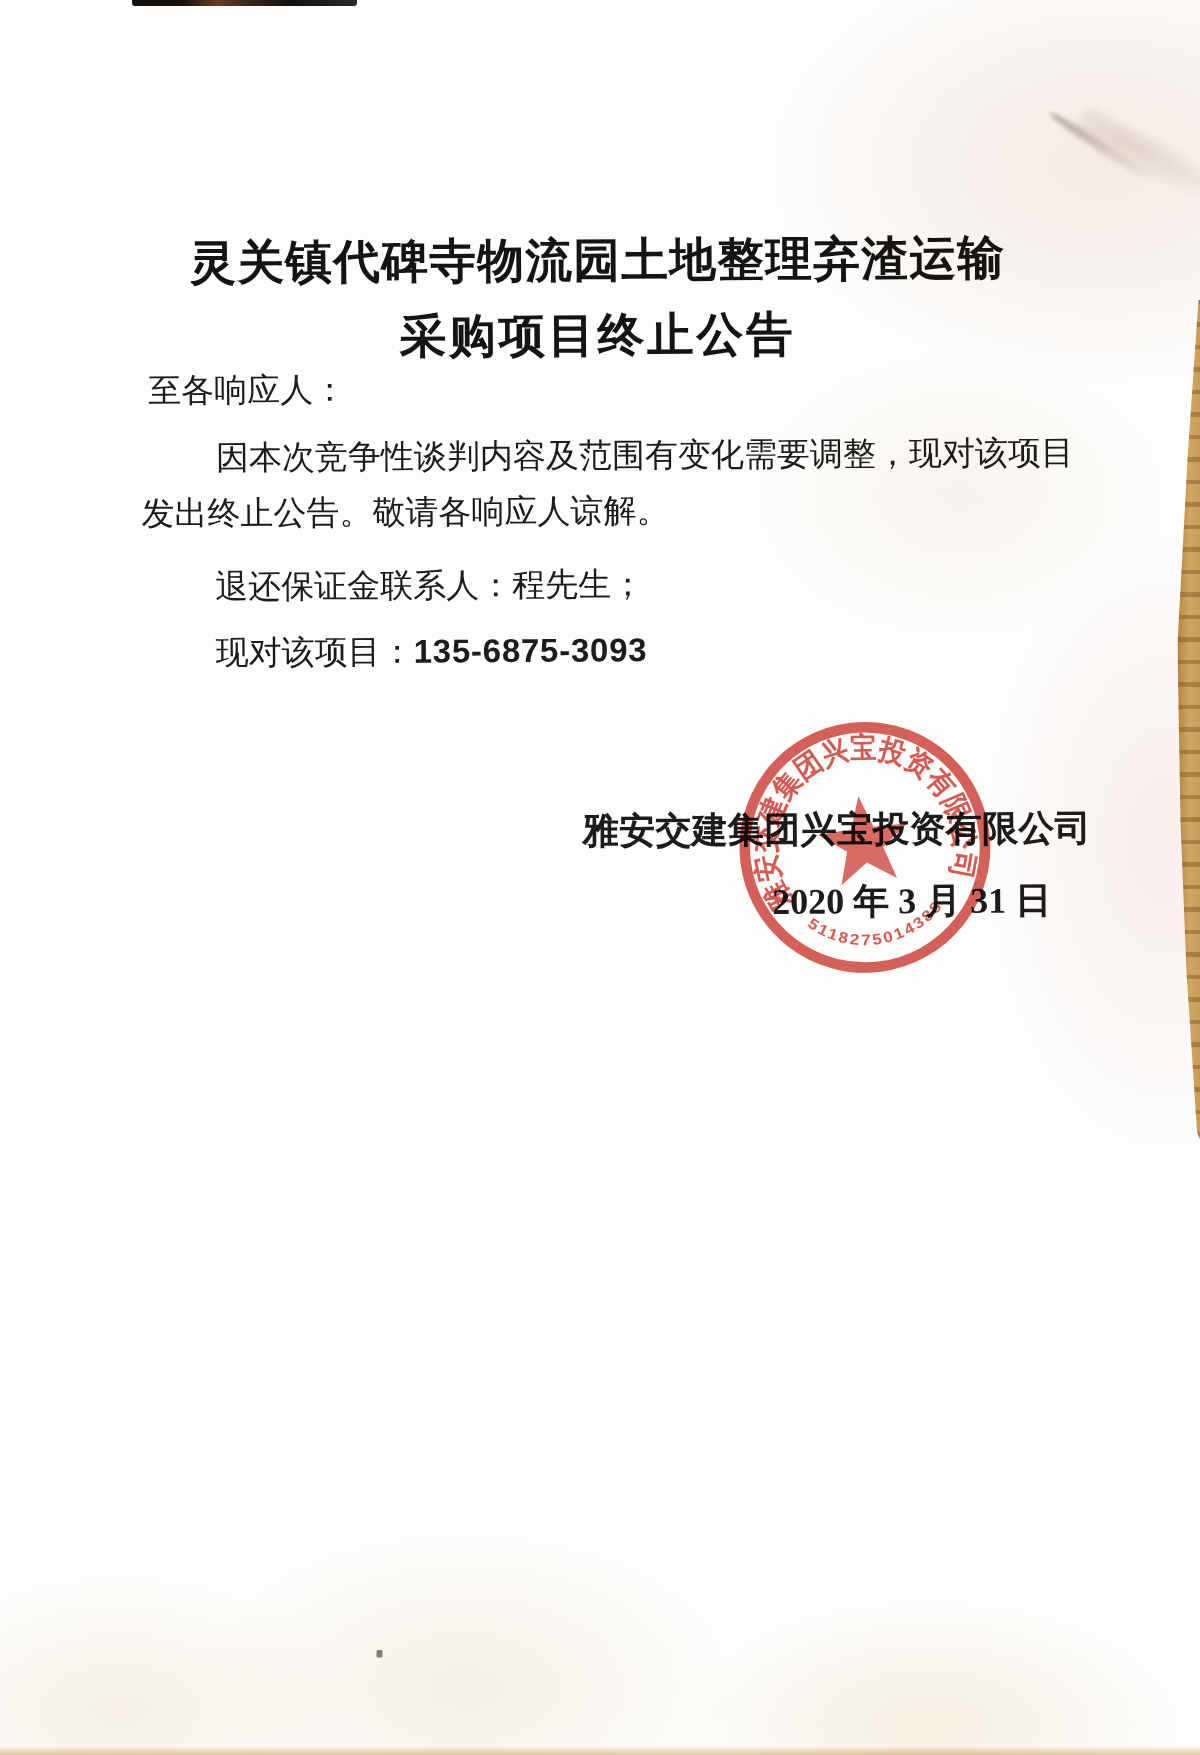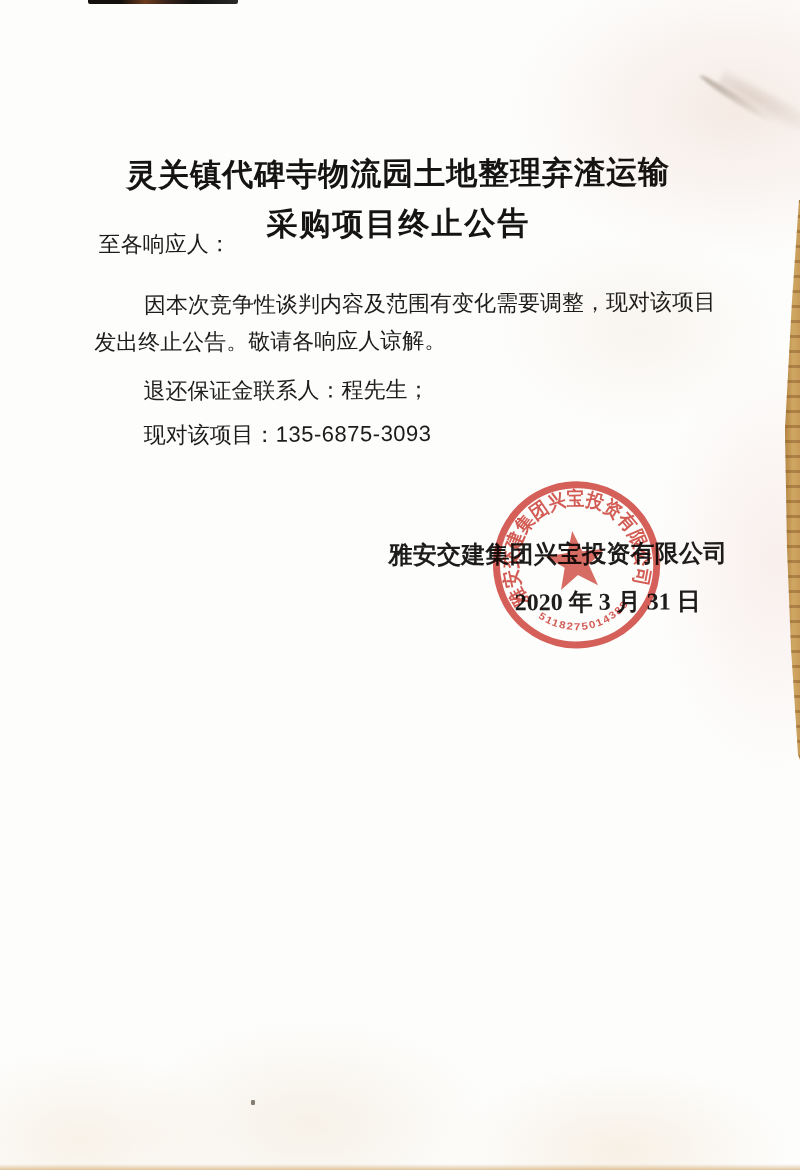--- a/index.html
+++ b/index.html
@@ -56,26 +56,26 @@
   }
 
   
   .title{
     position:absolute;left:0;width:100%;text-align:center;
     font-size:31px;font-weight:700;letter-spacing:1px;color:#151413;
   }
   .title.l1{top:153px;}
   .title.l2{top:203px;letter-spacing:2px;}
   .line{position:absolute;font-size:22px;line-height:30px;white-space:nowrap;}
-  .salutation{left:100px;top:228px;}
+  .salutation{left:100px;top:244px;}
   .body1{left:145px;top:289px;}
   .body2{left:95px;top:326px;}
   .contact{left:144px;top:375px;}
   .phone{left:144px;top:419px;}
-  .phone .digits{font-family:"Liberation Sans","DejaVu Sans",sans-serif;font-weight:400;font-size:22px;letter-spacing:0.5px;}
+  .phone .digits{font-family:"Liberation Sans","DejaVu Sans",sans-serif;font-weight:700;font-size:22px;letter-spacing:0.5px;}
   .company{left:388px;top:540px;font-size:24px;font-weight:600;letter-spacing:0.2px;}
   .date{left:514px;top:588px;font-size:24px;font-weight:600;}
 
   
   .seal{
     position:absolute;left:488px;top:478px;width:176px;height:176px;
     mix-blend-mode:multiply;opacity:0.92;
   }
 </style>
 </head>

